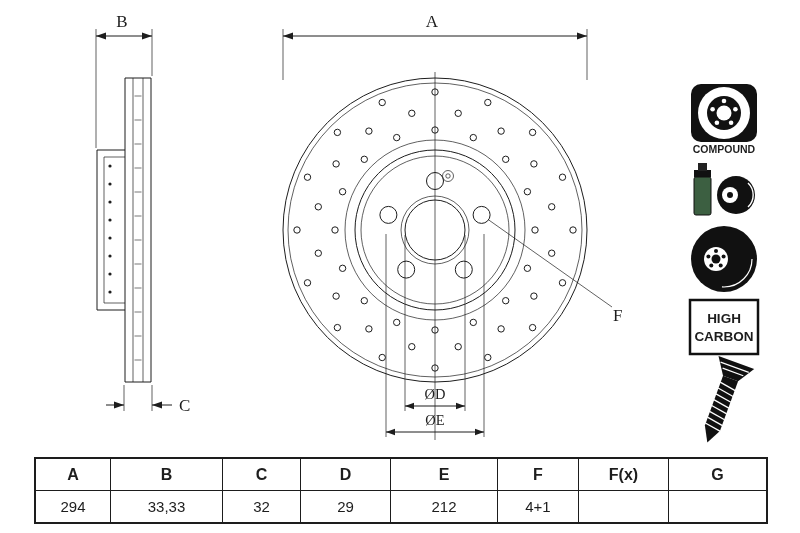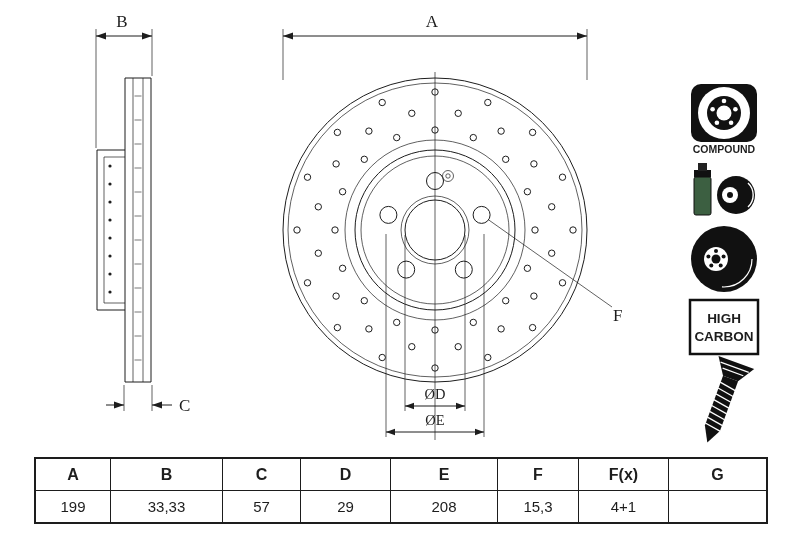--- a/index.html
+++ b/index.html
@@ -268,21 +268,20 @@
 
 <div class="dim-table" data-name="dimension-table">
   <div class="cell hd" data-name="table-header-cell">A</div>
   <div class="cell hd" data-name="table-header-cell">B</div>
   <div class="cell hd" data-name="table-header-cell">C</div>
   <div class="cell hd" data-name="table-header-cell">D</div>
   <div class="cell hd" data-name="table-header-cell">E</div>
   <div class="cell hd" data-name="table-header-cell">F</div>
   <div class="cell hd" data-name="table-header-cell">F(x)</div>
   <div class="cell hd" data-name="table-header-cell">G</div>
-  <div class="cell" data-name="table-value-cell">199</div>
+  <div class="cell" data-name="table-value-cell">294</div>
   <div class="cell" data-name="table-value-cell">33,33</div>
-  <div class="cell" data-name="table-value-cell">57</div>
+  <div class="cell" data-name="table-value-cell">32</div>
   <div class="cell" data-name="table-value-cell">29</div>
-  <div class="cell" data-name="table-value-cell">208</div>
-  <div class="cell" data-name="table-value-cell">15,3</div>
+  <div class="cell" data-name="table-value-cell">212</div>
   <div class="cell" data-name="table-value-cell">4+1</div>
   <div class="cell" data-name="table-value-cell"></div>
 </div>
 
 </body></html>

